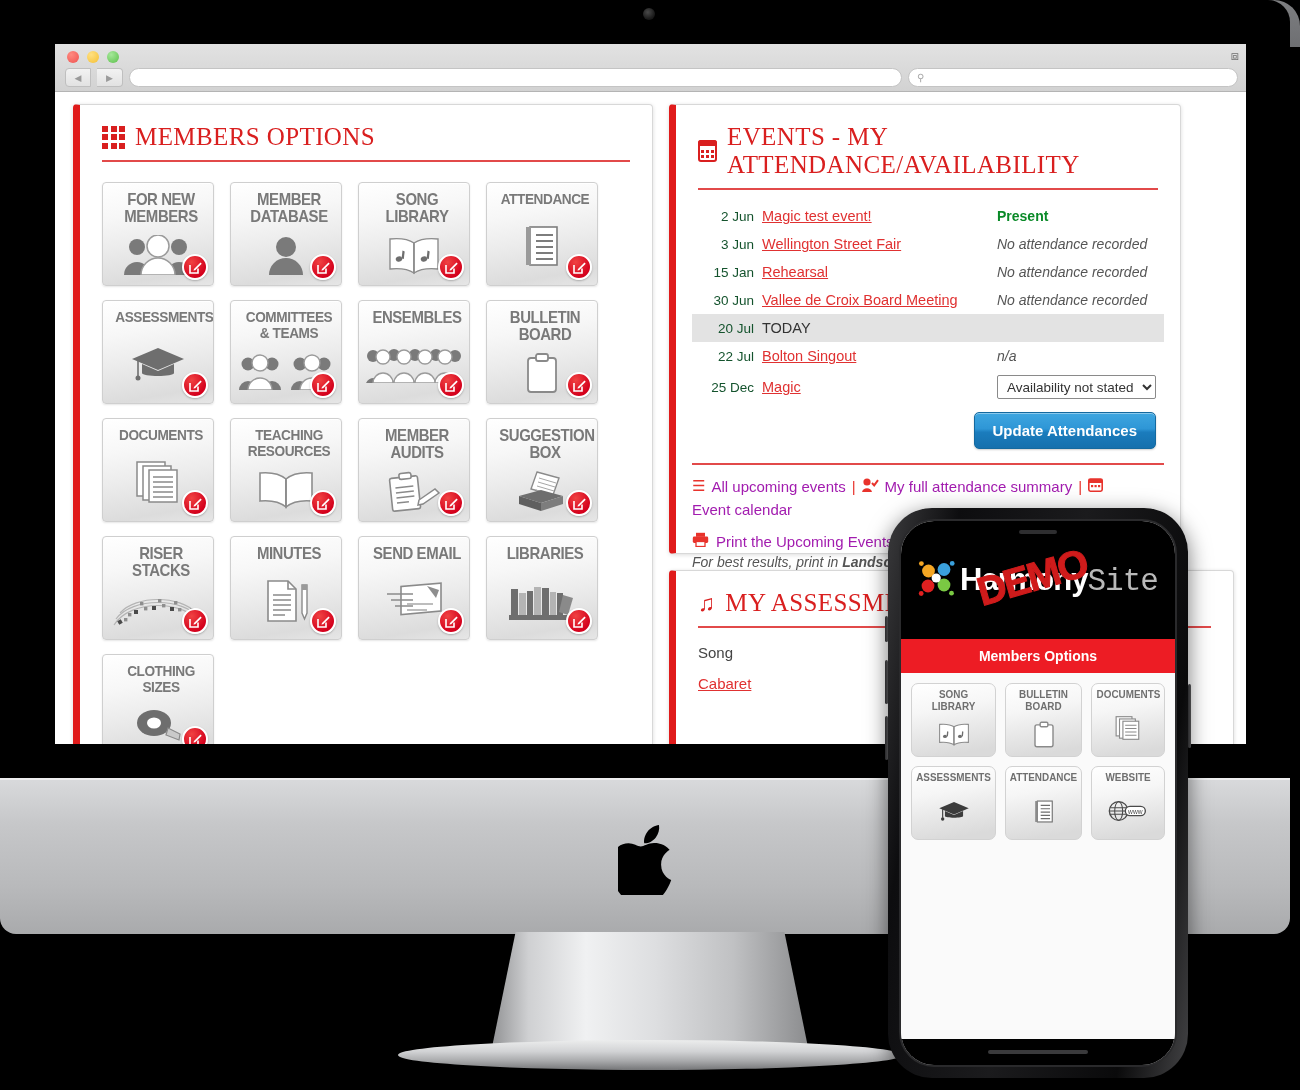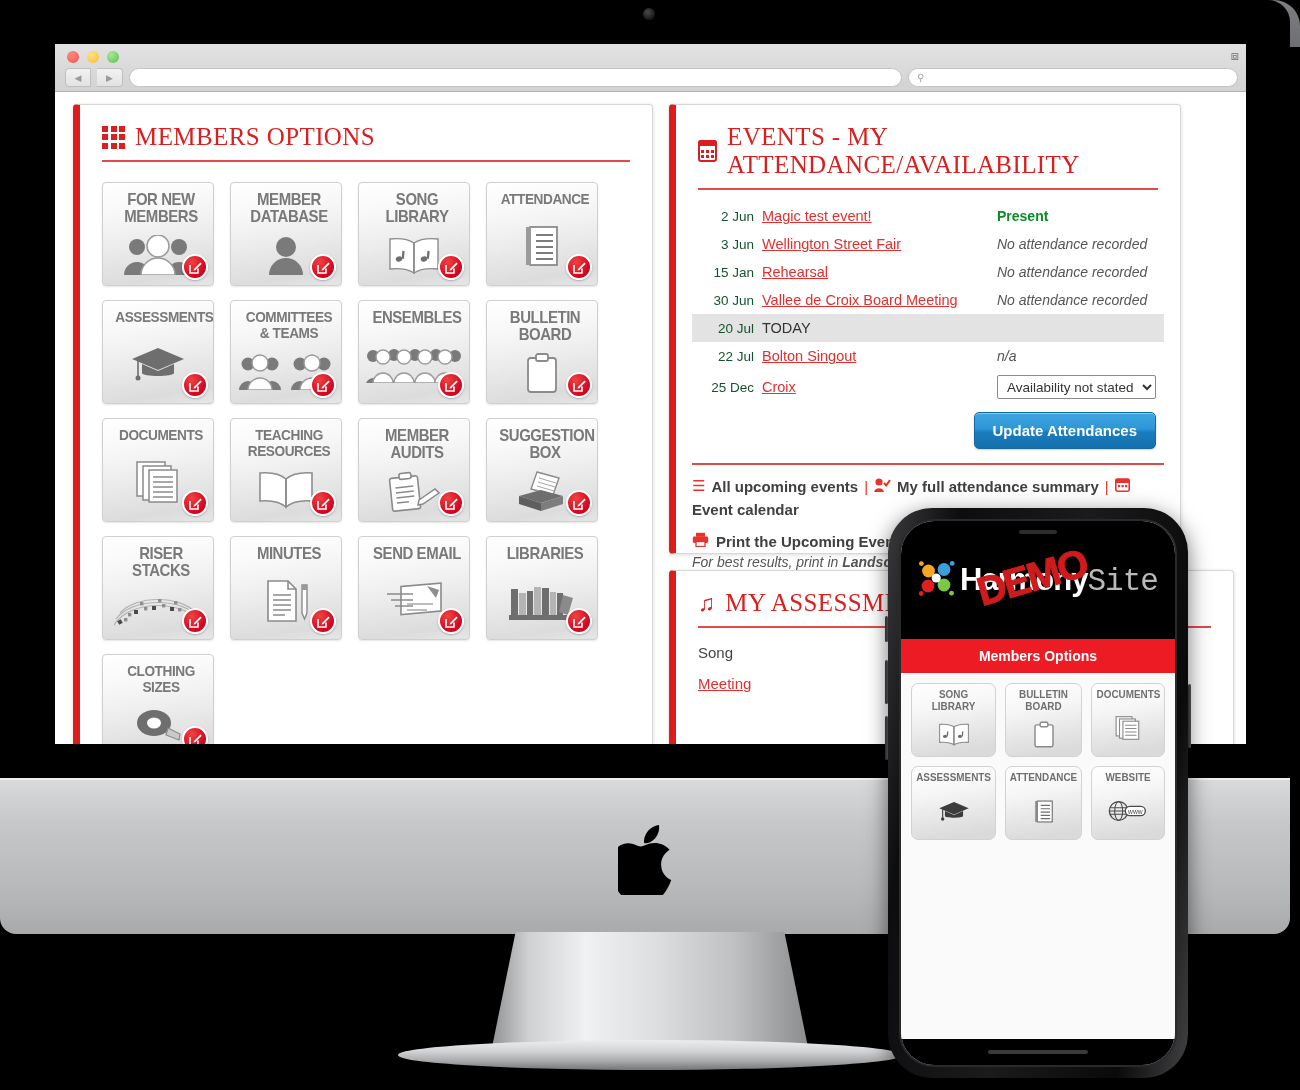--- a/index.html
+++ b/index.html
@@ -176,21 +176,21 @@
   .ev-btnrow { padding: 8px 24px 0 0; display:flex; justify-content:flex-end;align-items:center; }
   .btn-update {
     background: linear-gradient(180deg,#3ea6e0 0%, #2e96d6 45%, #1b7cbd 55%, #1570ad 100%);
     color:#fff; font-weight:bold; font-size:15px; border:1px solid #14699f;
     border-radius: 5px; padding: 9px 18px; box-shadow: inset 0 1px 0 rgba(255,255,255,.4), 0 1px 2px rgba(0,0,0,.2);
     cursor:pointer;
   }
   .ev-rule { margin: 14px 16px 0 16px; border-bottom: 2px solid #e24a4a; }
   .ev-links { padding: 12px 16px 0 16px; color:#e8332c; font-size:15px; display:flex; align-items:center; gap:6px; flex-wrap:wrap; }
   .ev-links .sep { color:#e8332c; }
-  .lnk { color:#404040; text-decoration:none;font-weight:bold; }
+  .lnk { color:#a21caf; text-decoration:none; }
   .ev-print { padding: 14px 16px 0 16px; color:#e8332c; font-size:15px; display:flex; align-items:center; gap:7px; }
   .ev-foot { padding: 4px 16px 0 16px; color:#555; font-size:14px; font-style: italic; }
   .ev-foot b { font-style: italic; }
 
   
   .as-body { padding: 16px 22px 0 22px; font-size:15px; }
   .as-colhead { color:#444; margin-bottom: 14px; }
   .as-link { color:#e03131; }
 
   
@@ -713,21 +713,21 @@
             <span class="ev-date">20 Jul</span>
             <span class="ev-name plain">TODAY</span>
           </div>
           <div class="ev-row">
             <span class="ev-date">22 Jul</span>
             <a class="ev-name" href="#">Bolton Singout</a>
             <span class="ev-status">n/a</span>
           </div>
           <div class="ev-row tall">
             <span class="ev-date">25 Dec</span>
-            <a class="ev-name" href="#">Croix</a>
+            <a class="ev-name" href="#">Magic</a>
             <select class="ev-select">
               <option>Availability not stated</option>
             </select>
           </div>
         </div>
 
         <div class="ev-btnrow">
           <button class="btn-update">Update Attendances</button>
         </div>
 
@@ -776,21 +776,21 @@
       </div>
 
       <div class="panel" id="panel-assess">
         <div class="panel-head">
           <span class="note-ico">♫</span>
           <span class="panel-title">MY ASSESSMENTS</span>
         </div>
         <div class="panel-rule"></div>
         <div class="as-body">
           <div class="as-colhead">Song</div>
-          <a class="as-link" href="#">Meeting</a>
+          <a class="as-link" href="#">Cabaret</a>
         </div>
       </div>
 
     </div>
   </div>
 
   <div class="imac-chin"></div>
   <svg class="apple-logo" viewBox="0 0 62 72">
     <path d="M41 2c-4 .4-8.6 2.9-11.2 6.3-2.4 3-4.3 7.6-3.6 12 4.5.2 9-2.4 11.6-5.9 2.5-3.3 4-7.8 3.2-12.4z" fill="#000"></path>
     <path d="M51.5 26.8c-4.8-5.8-11.6-6.6-14.3-6.7-5.9-.6-11.4 3.4-14.4 3.4-3 0-7.6-3.3-12.4-3.2-6.4.1-12.2 3.7-15.5 9.4-6.6 11.5-1.7 28.5 4.8 37.8 3.2 4.6 7 9.7 12 9.5 4.8-.2 6.6-3.1 12.4-3.1 5.8 0 7.4 3.1 12.4 3 5.1-.1 8.4-4.6 11.5-9.2 3.6-5.3 5.1-10.4 5.2-10.7-.1-.1-10-3.9-10.1-15.3-.1-9.6 7.8-14.2 8.4-14.6z" fill="#000"></path>

